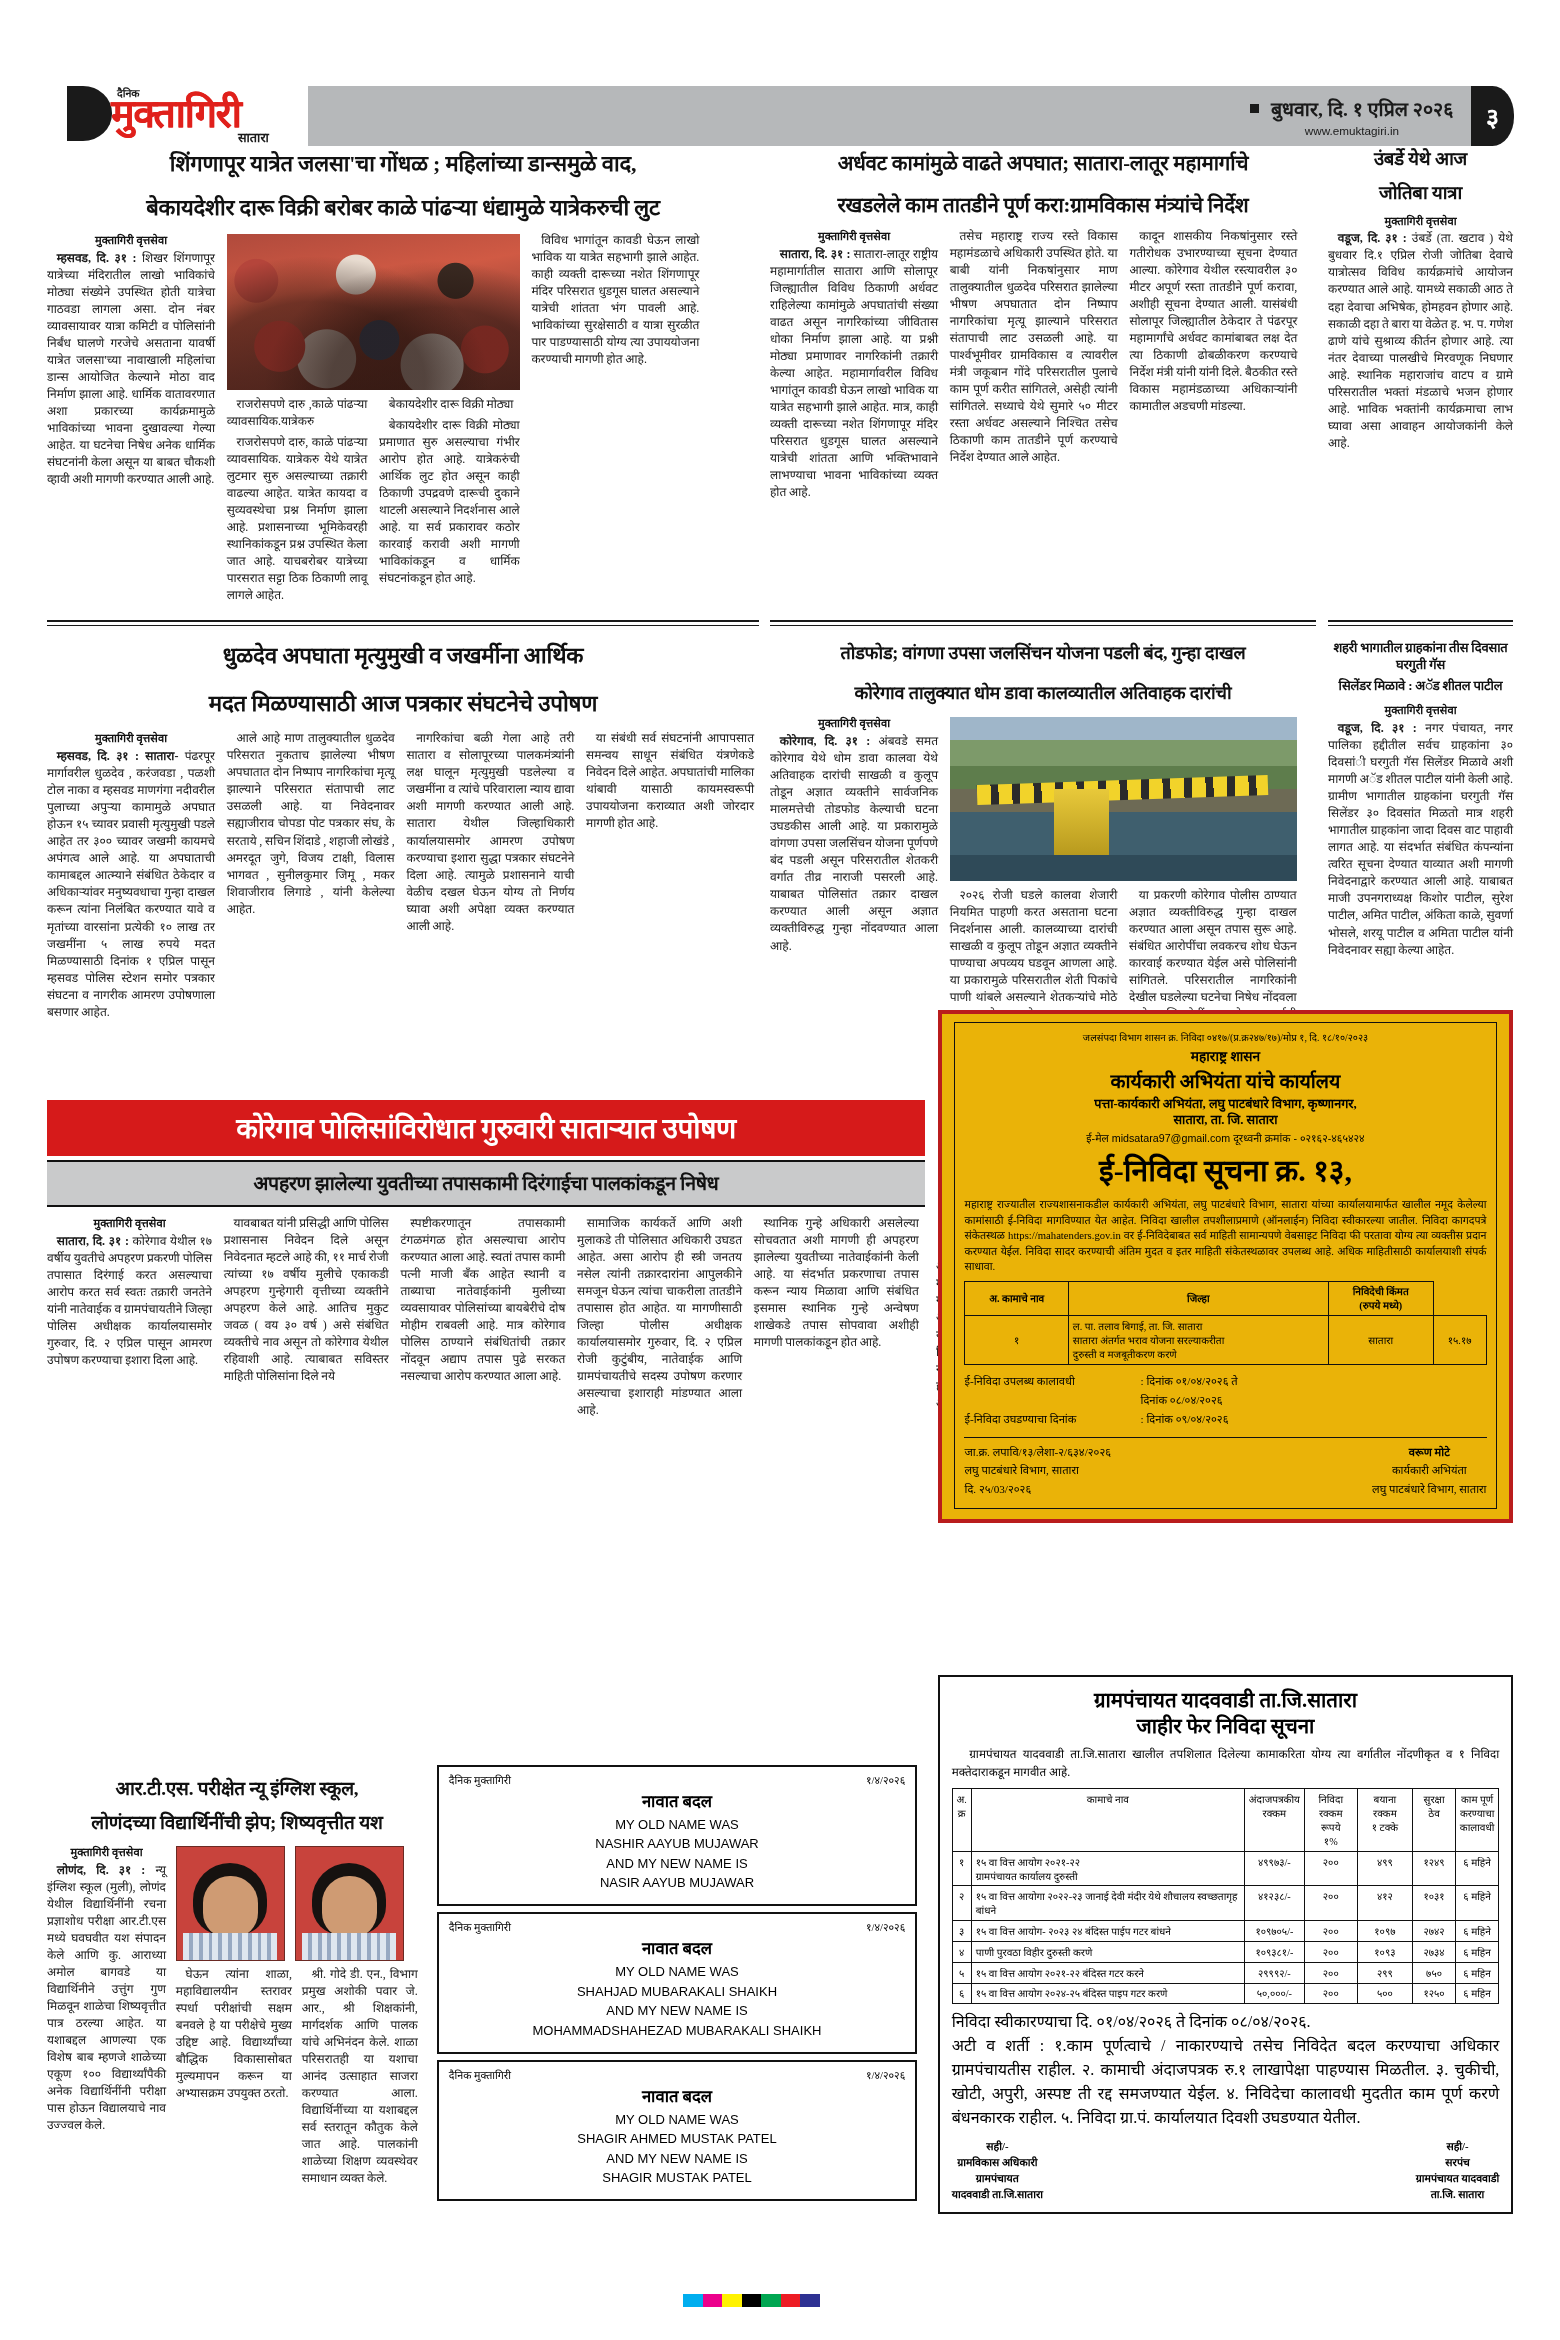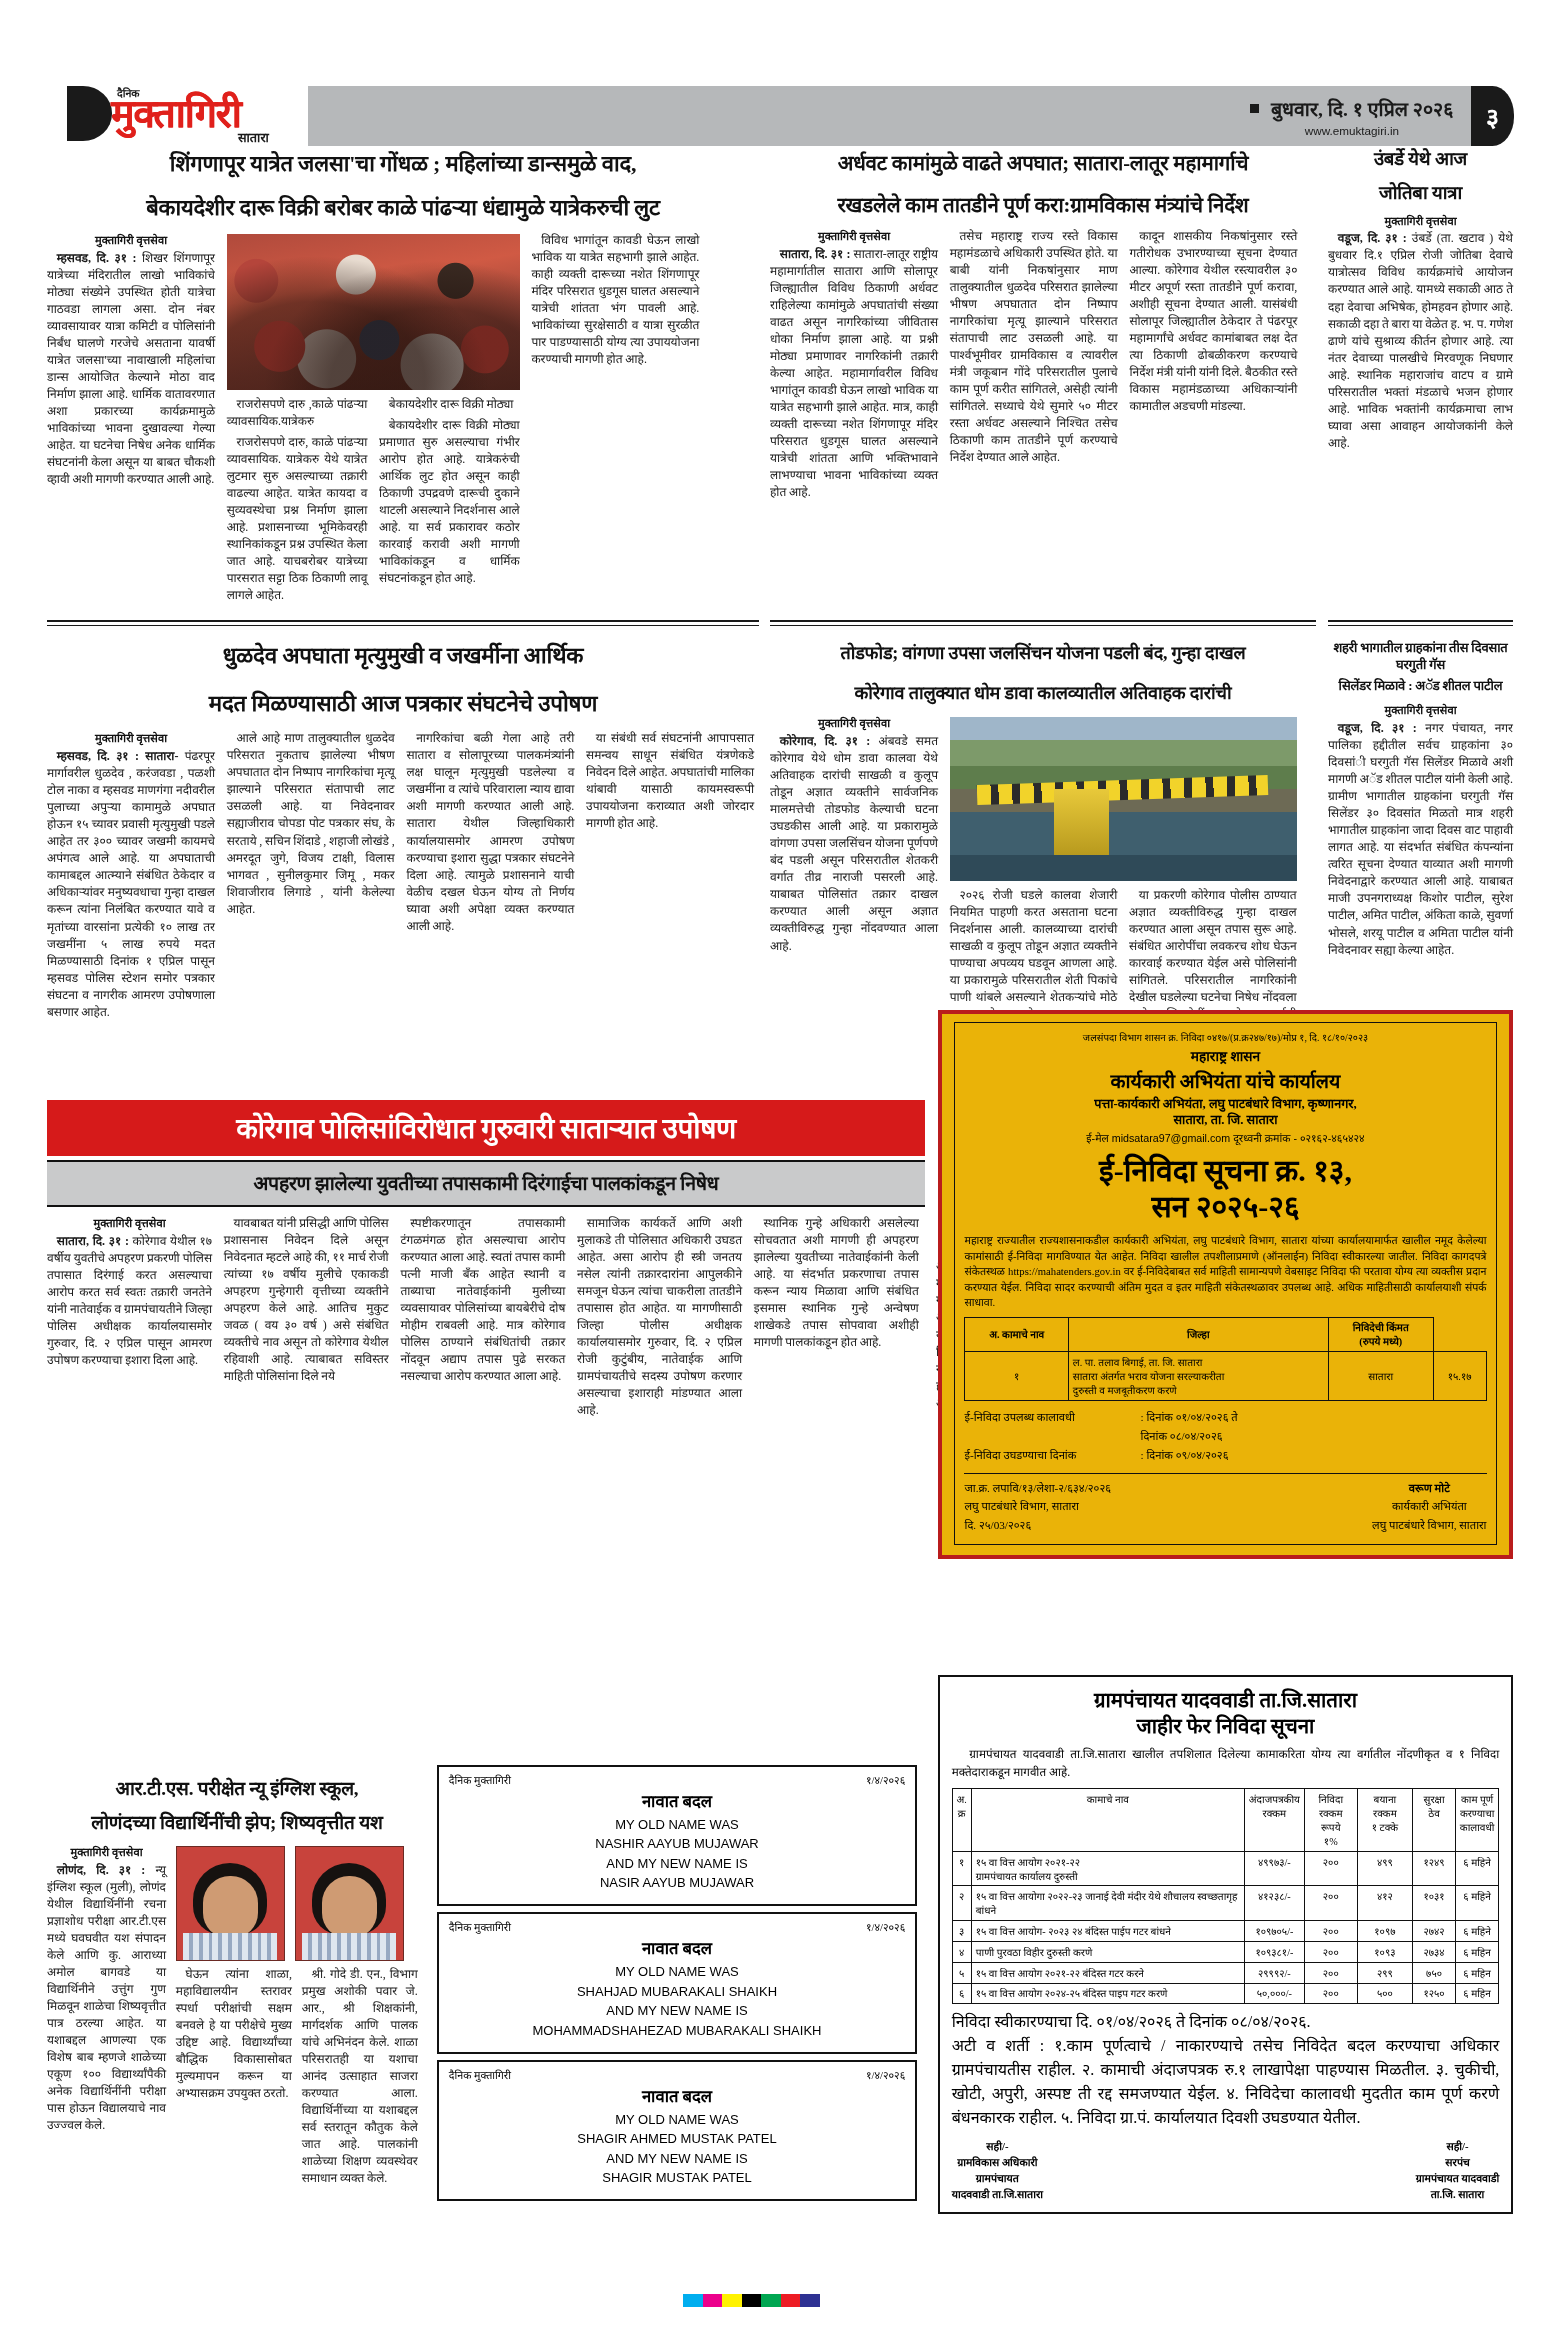--- a/index.html
+++ b/index.html
@@ -483,21 +483,20 @@
       <div class="t-office">कार्यकारी अभियंता यांचे कार्यालय</div>
       <div class="t-addr" style="white-space:pre-line;">पत्ता-कार्यकारी अभियंता, लघु पाटबंधारे विभाग, कृष्णानगर,
 सातारा, ता. जि. सातारा</div>
       <div class="t-mail">
         <span>ई-मेल</span>
         <span>midsatara97@gmail.com</span>
         <span>दूरध्वनी क्रमांक -</span>
         <span>०२१६२-४६५४२४</span>
       </div>
       <div class="t-big">ई-निविदा सूचना क्र. १३,</div>
-      <div class="t-big" style="margin-top:0;">सन २०२५-२६</div>
       <div class="t-para">महाराष्ट्र राज्यातील राज्यशासनाकडील कार्यकारी अभियंता, लघु पाटबंधारे विभाग, सातारा यांच्या कार्यालयामार्फत खालील नमूद केलेल्या कामांसाठी ई-निविदा मागविण्यात येत आहेत. निविदा खालील तपशीलाप्रमाणे (ऑनलाईन) निविदा स्वीकारल्या जातील. निविदा कागदपत्रे संकेतस्थळ https://mahatenders.gov.in वर ई-निविदेबाबत सर्व माहिती सामान्यपणे वेबसाइट निविदा फी परतावा योग्य त्या व्यक्तीस प्रदान करण्यात येईल. निविदा सादर करण्याची अंतिम मुदत व इतर माहिती संकेतस्थळावर उपलब्ध आहे. अधिक माहितीसाठी कार्यालयाशी संपर्क साधावा.</div>
       <table class="t-table">
         <thead>
             <tr id="t-head">
               <th style="white-space: pre-line;">अ. कामाचे नाव</th>
               <th style="white-space: pre-line;">जिल्हा</th>
               <th style="white-space: pre-line;">निविदेची किंमत
 (रुपये मध्ये)</th>
             </tr>
           </thead>

